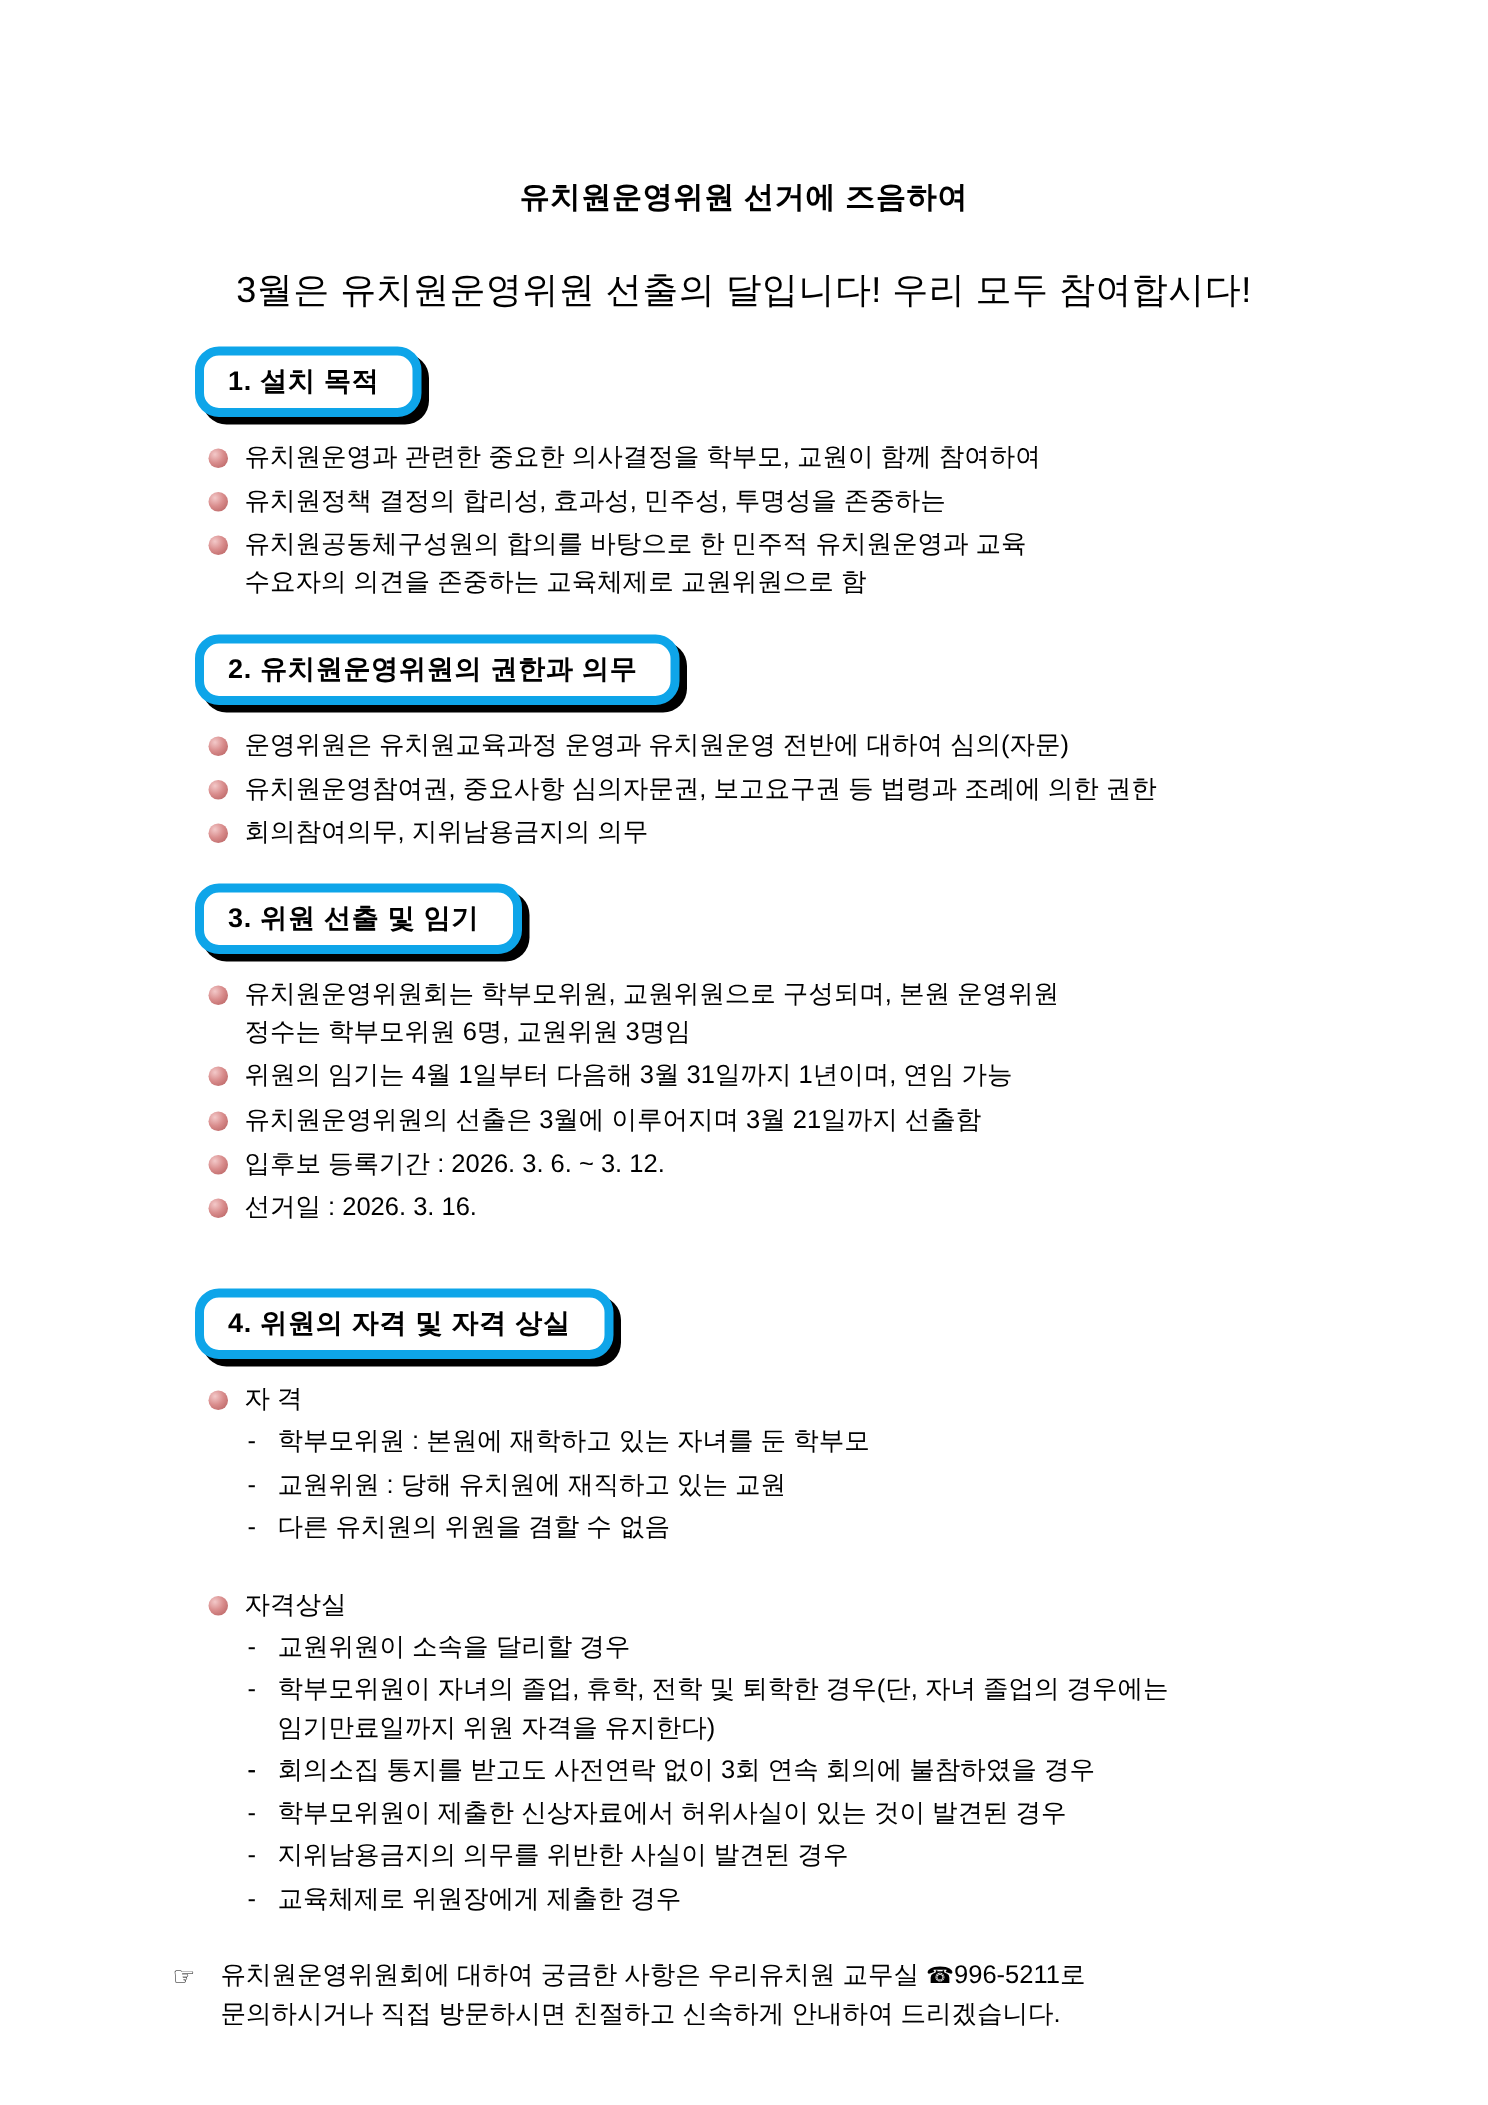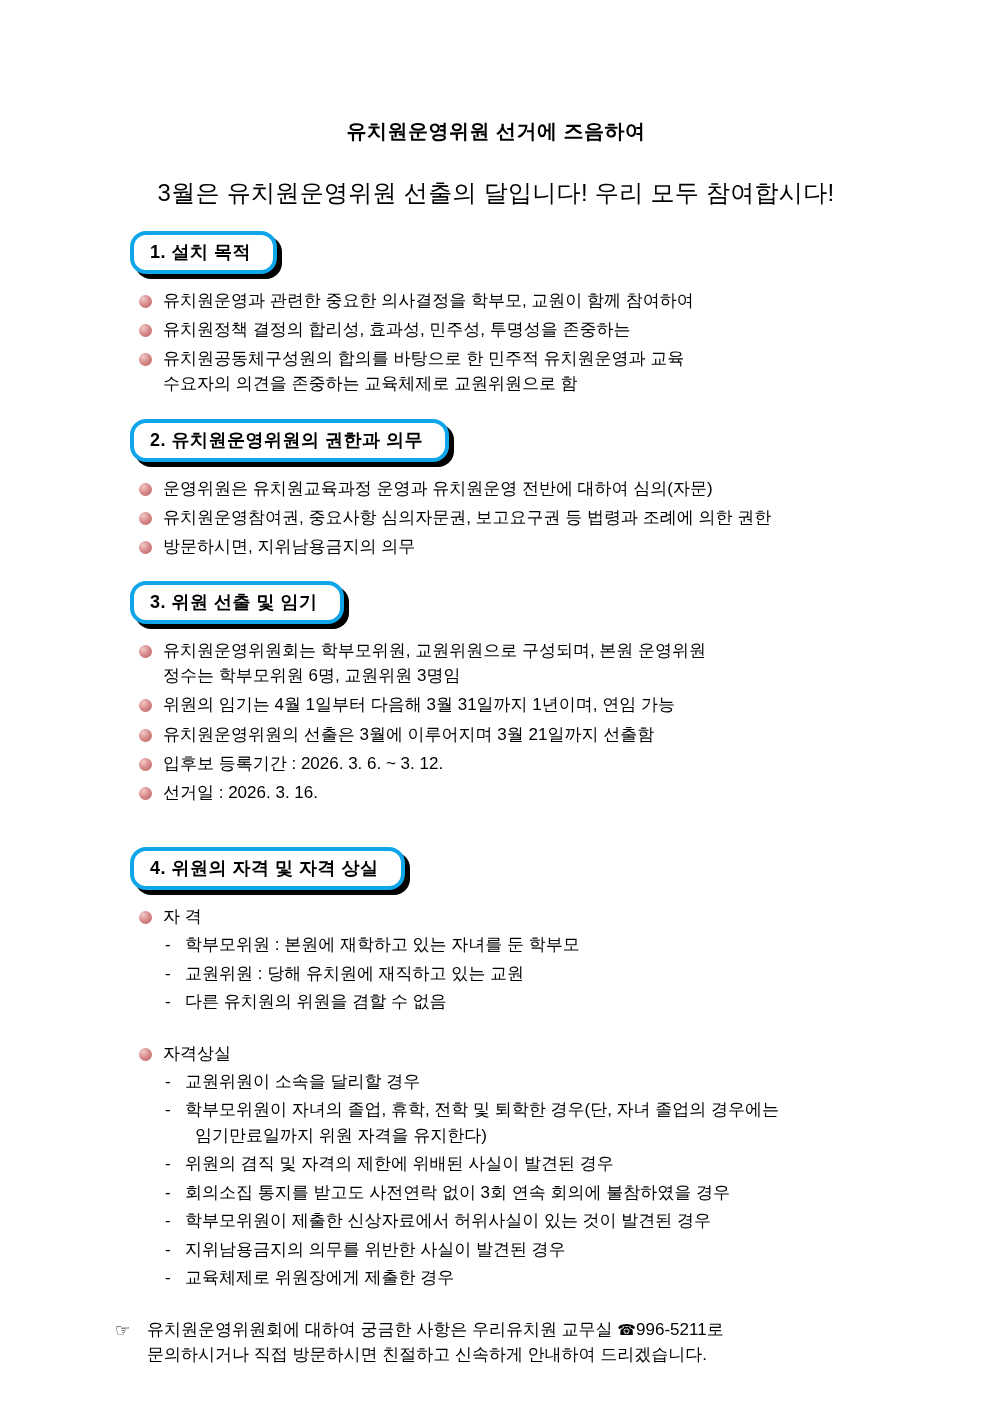--- a/index.html
+++ b/index.html
@@ -39,21 +39,21 @@
     margin-top: 22px;
   }
   .sec-head-wrap {
     position: relative;
     margin-left: 130px;
     display: inline-block;
   }
   .sec-head {
     position: relative;
     display: inline-block;
-    border: 4px solid #0ea5e9;
+    border: 6px solid #0ea5e9;
     border-radius: 16px 16px 16px 16px;
     padding: 5px 22px 6px 16px;
     font-size: 18px;
     font-weight: bold;
     background: #fff;
     z-index: 2;
     letter-spacing: 0.5px;
   }
   .sec-head-shadow {
     position: absolute;
@@ -105,21 +105,20 @@
     position: absolute;
     left: 2px;
     top: 0;
   }
   .cont-line {
     display: block;
     padding-left: 0;
   }
   .indent-line {
     display: block;
-    margin-left: 10px;
   }
   .footer-note {
     margin: 26px 0 0 115px;
     font-size: 17px;
     line-height: 1.5;
     max-width: 790px;
     position: relative;
     padding-left: 32px;
   }
   .footer-note .hand {
@@ -176,21 +175,21 @@
       <li>
         <span class="b-dot"></span>
         <span>운영위원은 유치원교육과정 운영과 유치원운영 전반에 대하여 심의(자문)</span>
       </li>
       <li>
         <span class="b-dot"></span>
         <span>유치원운영참여권, 중요사항 심의자문권, 보고요구권 등 법령과 조례에 의한 권한</span>
       </li>
       <li>
         <span class="b-dot"></span>
-        <span>방문하시면, 지위남용금지의 의무</span>
+        <span>회의참여의무, 지위남용금지의 의무</span>
       </li>
     </ul>
   </div>
 
   <div class="section">
     <div class="sec-head-wrap">
       <div class="sec-head-shadow"></div>
       <div class="sec-head">3. 위원 선출 및 임기</div>
     </div>
     <ul class="bullets">
@@ -253,21 +252,20 @@
             <span class="dash">-</span>
             <span>교원위원이 소속을 달리할 경우</span>
           </li>
           <li>
             <span class="dash">-</span>
             <span>학부모위원이 자녀의 졸업, 휴학, 전학 및 퇴학한 경우(단, 자녀 졸업의 경우에는</span>
             <span class="indent-line">임기만료일까지 위원 자격을 유지한다)</span>
           </li>
           <li>
             <span class="dash">-</span>
-            <span>위원의 겸직 및 자격의 제한에 위배된 사실이 발견된 경우</span>
           </li>
           <li>
             <span class="dash">-</span>
             <span>회의소집 통지를 받고도 사전연락 없이 3회 연속 회의에 불참하였을 경우</span>
           </li>
           <li>
             <span class="dash">-</span>
             <span>학부모위원이 제출한 신상자료에서 허위사실이 있는 것이 발견된 경우</span>
           </li>
           <li>

